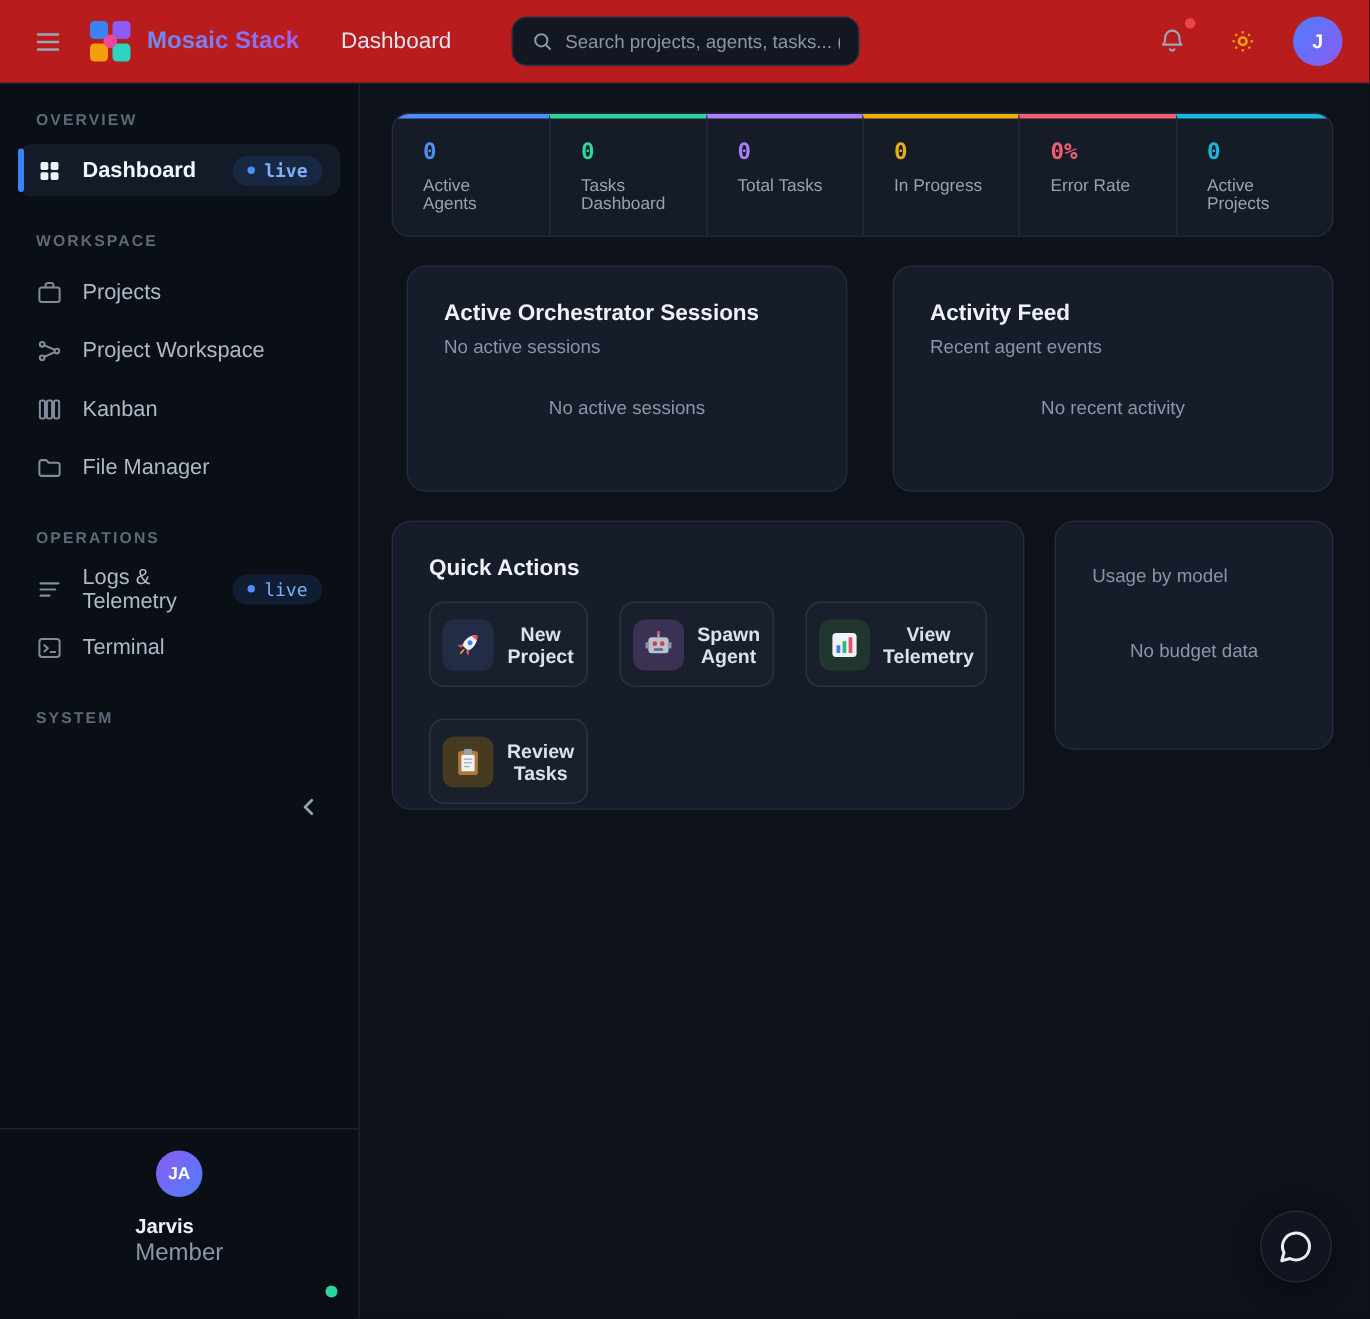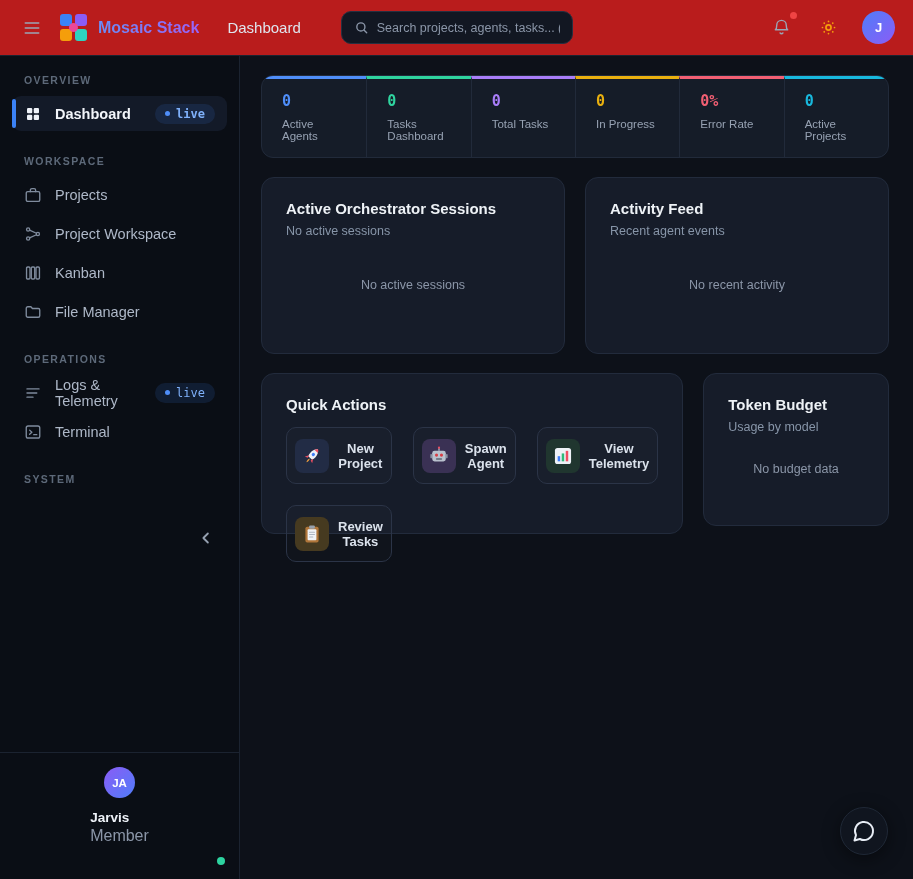--- a/index.html
+++ b/index.html
@@ -63,22 +63,22 @@
   main { flex:1; min-width:0; padding:19px 24px 0 21px; position:relative; }
 
   .stats { display:grid; grid-template-columns:repeat(6,1fr); background:#151c28; border:1px solid #212a3a; border-radius:12px; overflow:hidden; }
   .stat { padding:13px 20px 15px; border-top:3px solid var(--c,#3b82f6); }
   .stat + .stat { border-left:1px solid #212a3a; }
   .stat-value { font-family:"DejaVu Sans Mono",monospace; font-weight:700; font-size:15px; color:var(--c,#3b82f6); }
   .stat-label { font-size:11.5px; color:#97a2b3; margin-top:8px; }
 
   .grid2 { display:grid; grid-template-columns:1fr 1fr; gap:20px; margin-top:19px; align-items:start; }
   .card { background:#161c29; border:1px solid #222b3c; border-radius:13px; padding:22px 24px; display:flex; flex-direction:column; }
-  .card.h-sessions, .card.h-activity { height:177px; }
-  .card.h-quick { height:161px; }
+  .card.h-sessions, .card.h-activity { height:151px;margin-left:10px; }
+  .card.h-quick { height:193px; }
   .card.h-budget { height:153px; }
   .card-title { font-size:15px; font-weight:700; color:#eef2f6; }
   .card-sub { font-size:12.5px; color:#8795a8; margin-top:7px; }
   .card-empty { flex:1; display:flex; align-items:center; justify-content:center; font-size:12.5px; color:#8b96a8; }
 
   .qa-grid { margin-top:14px; display:grid; grid-template-columns:1fr 1fr 1fr; gap:21px; flex:1; }
   .qa-btn { display:flex; align-items:center; justify-content:center; gap:9px; padding:0 8px; height:57px;
             background:rgba(255,255,255,0.015); border:1px solid #2b3447; border-radius:10px; cursor:pointer;
             color:#dbe2ec; font-size:13px; font-weight:600; font-family:"Liberation Sans",sans-serif; text-align:center; }
   .qa-tile { width:34px; height:34px; border-radius:8px; flex:0 0 34px; display:flex; align-items:center; justify-content:center; }
@@ -338,21 +338,20 @@
                     <rect x="7.2" y="6.8" width="9.6" height="12" rx="1" fill="#f0f3f7"></rect>
                     <rect x="8.9" y="2.6" width="6.2" height="3.6" rx="1.1" fill="#97a1ad"></rect>
                     <path d="M9.3 10h5.4M9.3 12.6h5.4M9.3 15.2h3.6" stroke="#aeb6c2" stroke-width="1.1" stroke-linecap="round"></path>
                   </svg>
               </span>
               <span>Review Tasks</span>
             </button>
           </div>
         </section>
         <section class="card h-budget">
-          <div class="card-title">Token Budget</div>
           <div class="card-sub">Usage by model</div>
           <div class="card-empty">No budget data</div>
         </section>
       </div>
     </main>
   </div>
 
   <button class="fab">
     <svg width="24" height="24" viewBox="0 0 24 24" fill="none" stroke="currentColor" stroke-width="2" stroke-linecap="round" stroke-linejoin="round">
         <path d="M7.9 20A9 9 0 1 0 4 16.1L2.5 21.5z"></path>

